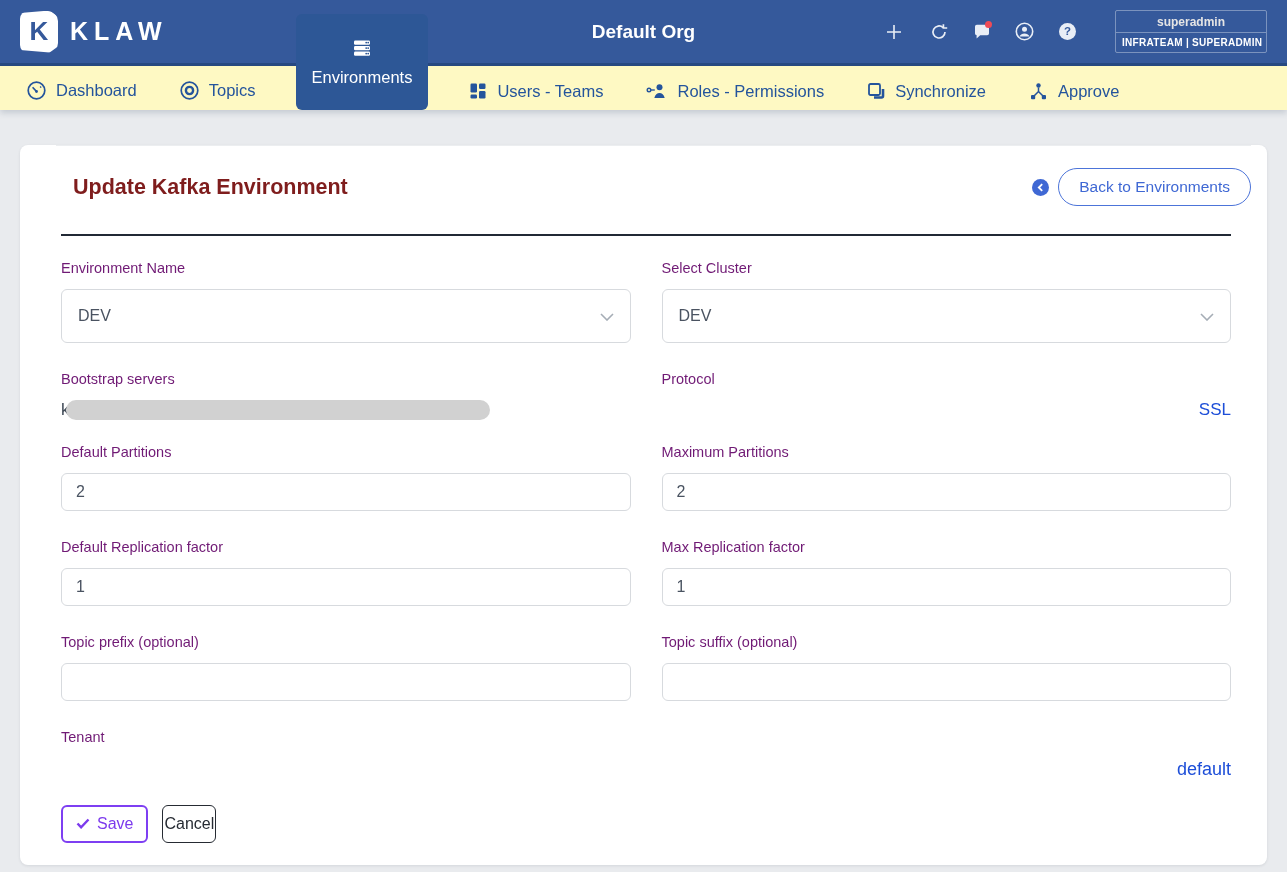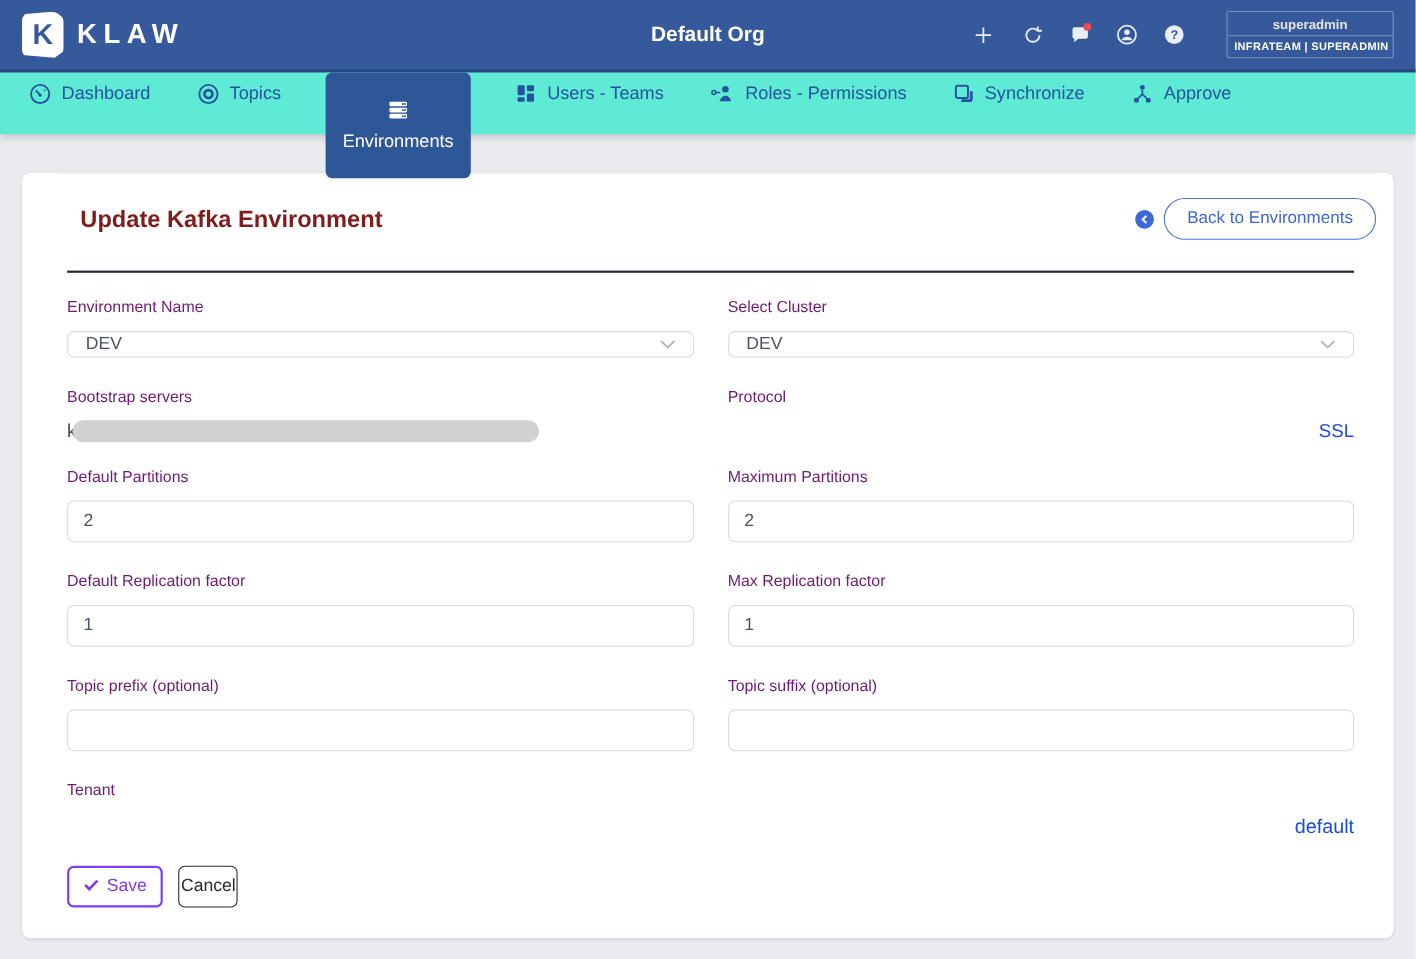--- a/index.html
+++ b/index.html
@@ -54,22 +54,22 @@
     padding: 4px 10px 3px; text-align: center; font-size: 12px; font-weight: 700; color: #e5e5e5;
     border-bottom: 1px solid rgba(255,255,255,0.35);
   }
   .user-box .row2 {
     padding: 4px 6px; text-align: center; font-size: 10px; font-weight: 700;
     letter-spacing: 0.3px; color: #fff; white-space: nowrap;
   }
 
   
   .nav {
-    height: 56px; background: #5eead4;
-    display: flex; align-items: flex-start; gap: 38px;
+    height: 44px; background: #fef9c3;
+    display: flex; align-items: flex-end; gap: 38px;
     padding: 0 24px;
     box-shadow: 0 3px 6px rgba(40,60,90,0.18);
     position: relative; z-index: 1;
   }
   .nav-item {
     display: flex; align-items: center; gap: 9px;
     color: #24549c; font-size: 16.5px; font-weight: 500;
     background: none; border: none; cursor: pointer; font-family: inherit;
     padding: 9px 2px; border-radius: 6px; white-space: nowrap;
   }
@@ -103,21 +103,21 @@
     font-family: inherit; cursor: pointer;
   }
   .dark-divider { margin: 28px 36px 0 41px; border-bottom: 2px solid #212935; }
 
   
   .form-area { padding: 24px 36px 0 41px; }
   .form-grid { display: grid; grid-template-columns: 1fr 1fr; column-gap: 31px; }
   .field { margin-bottom: 28px; }
   .field-label { font-size: 14.5px; color: #701a75; margin-bottom: 13px; }
   .select-box {
-    height: 24px; border: 1px solid #d7dade; border-radius: 6px; background: #fff;
+    height: 54px; border: 1px solid #d7dade; border-radius: 6px; background: #fff;
     display: flex; align-items: center; justify-content: space-between;
     padding: 0 16px; cursor: pointer;
   }
   .select-box .sel-val { font-size: 16px; color: #4a5361; }
   .text-input {
     width: 100%; height: 38px; border: 1px solid #d7dade; border-radius: 6px;
     padding: 0 14px; font-size: 16px; color: #4a5361; font-family: inherit;
     background: #fff; outline: none;
   }
   .static-val { font-size: 17px; color: #1d4ed8; font-weight: 400; line-height: 20px; text-align: right; }

